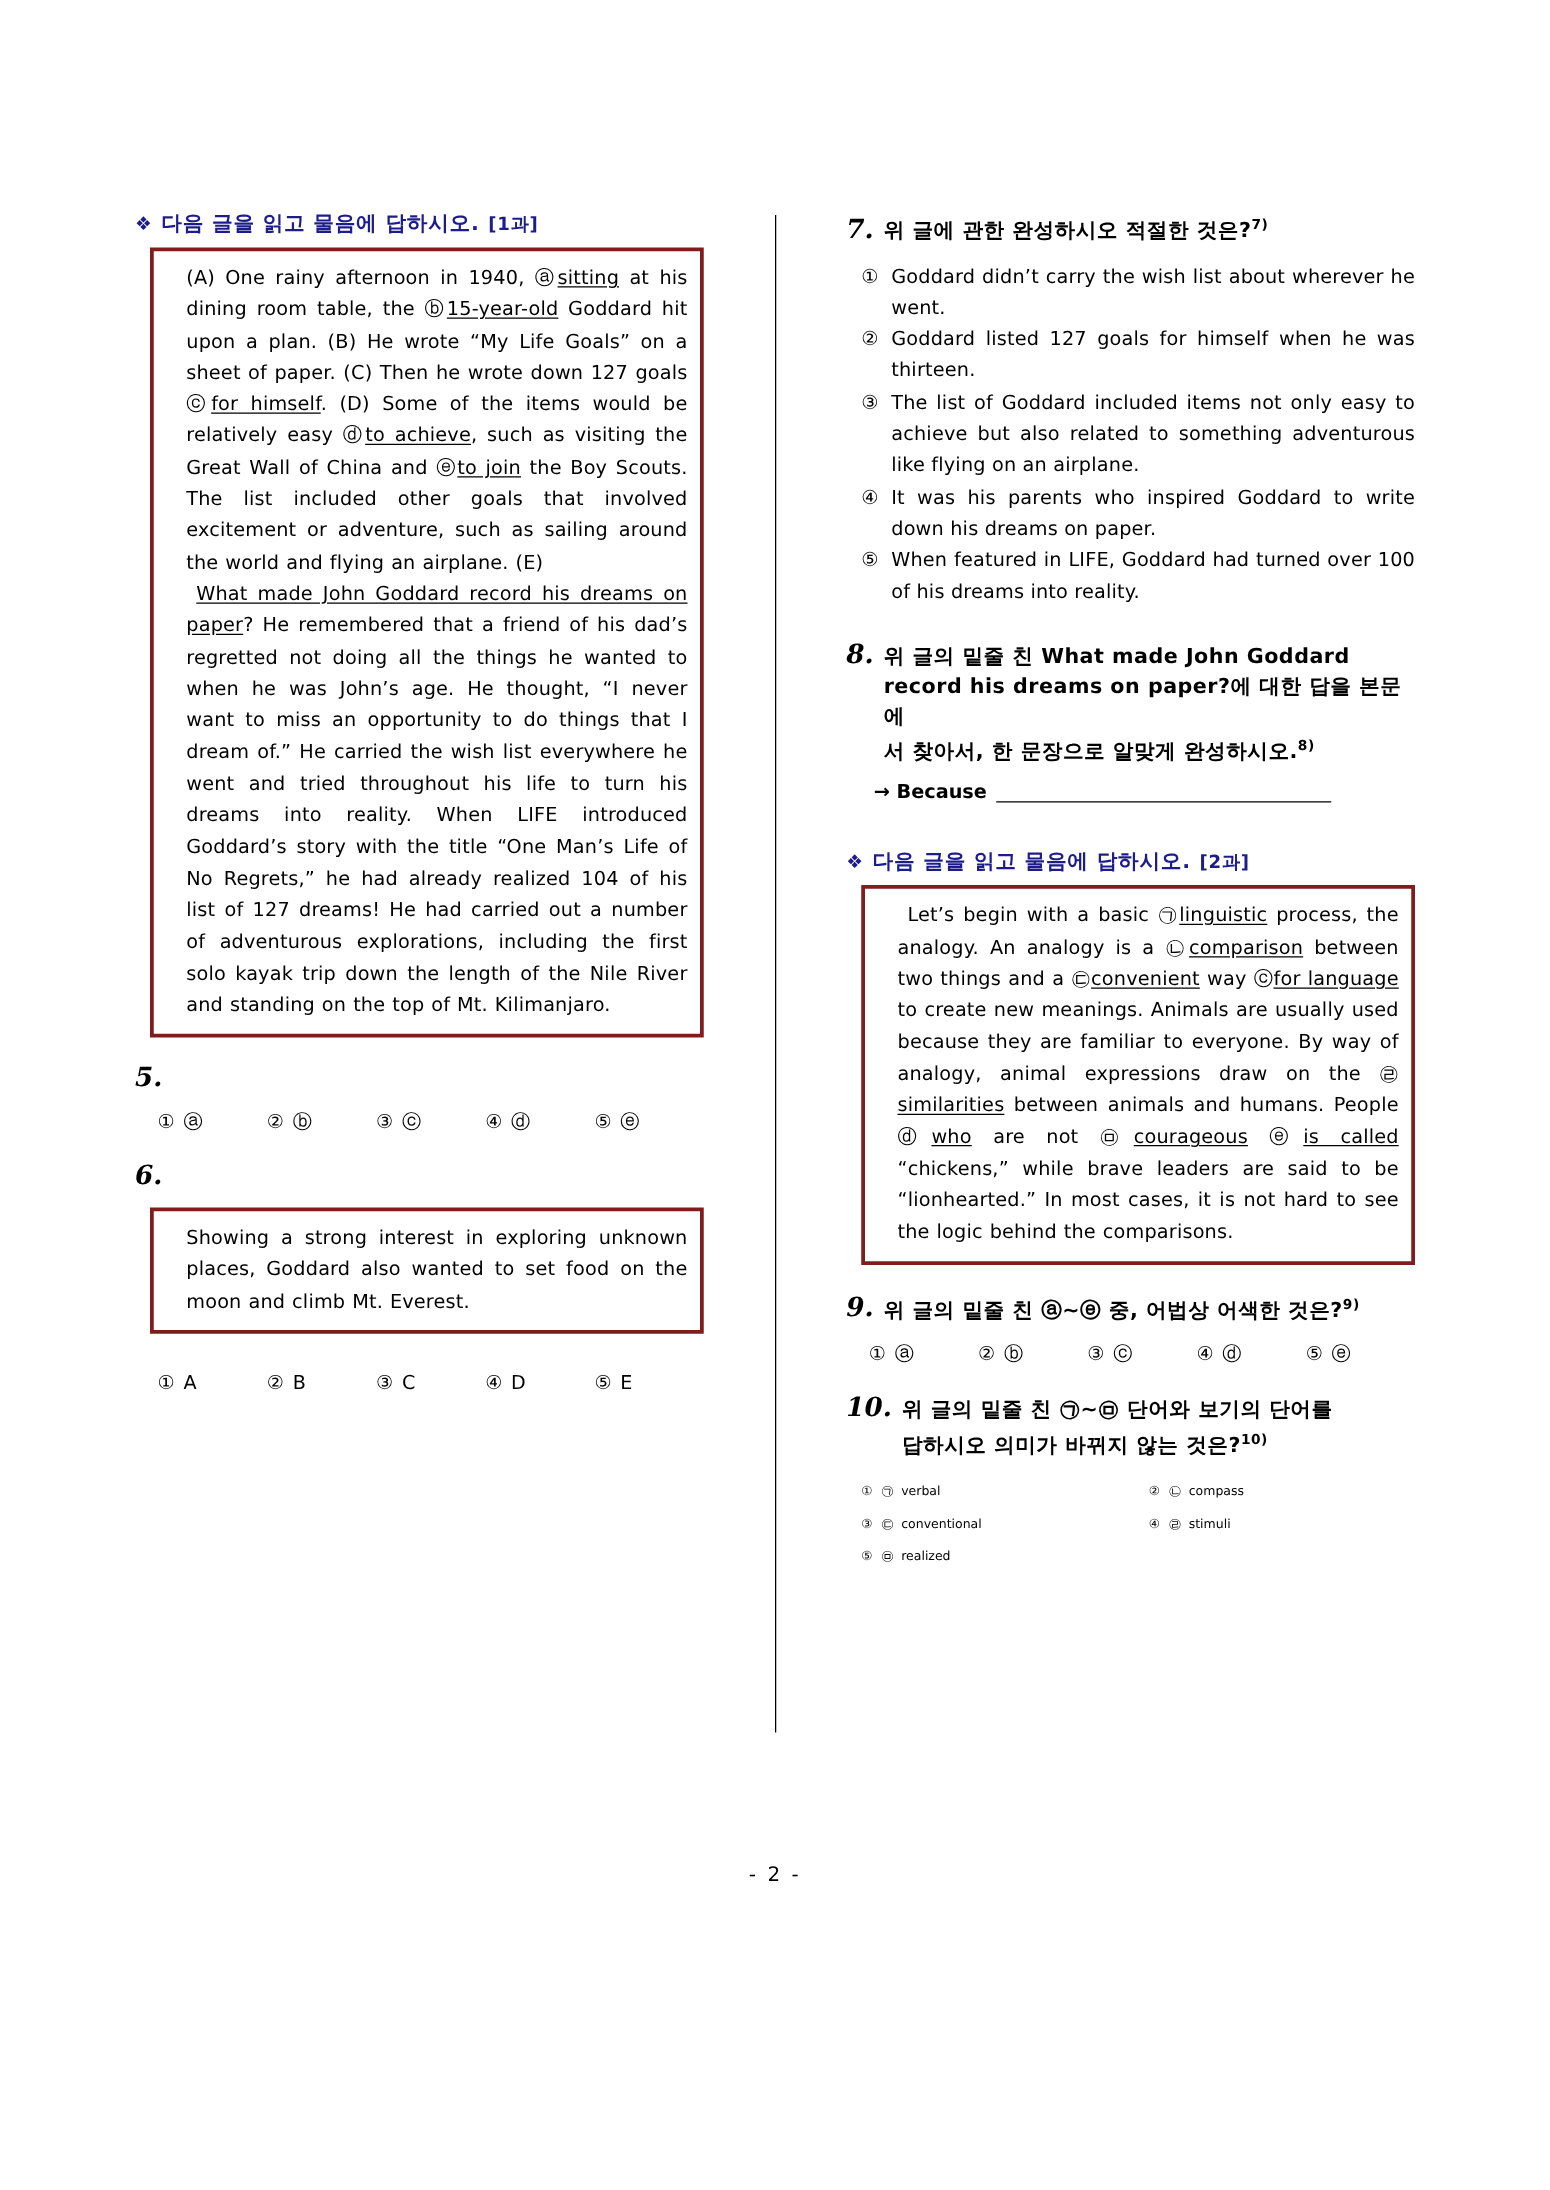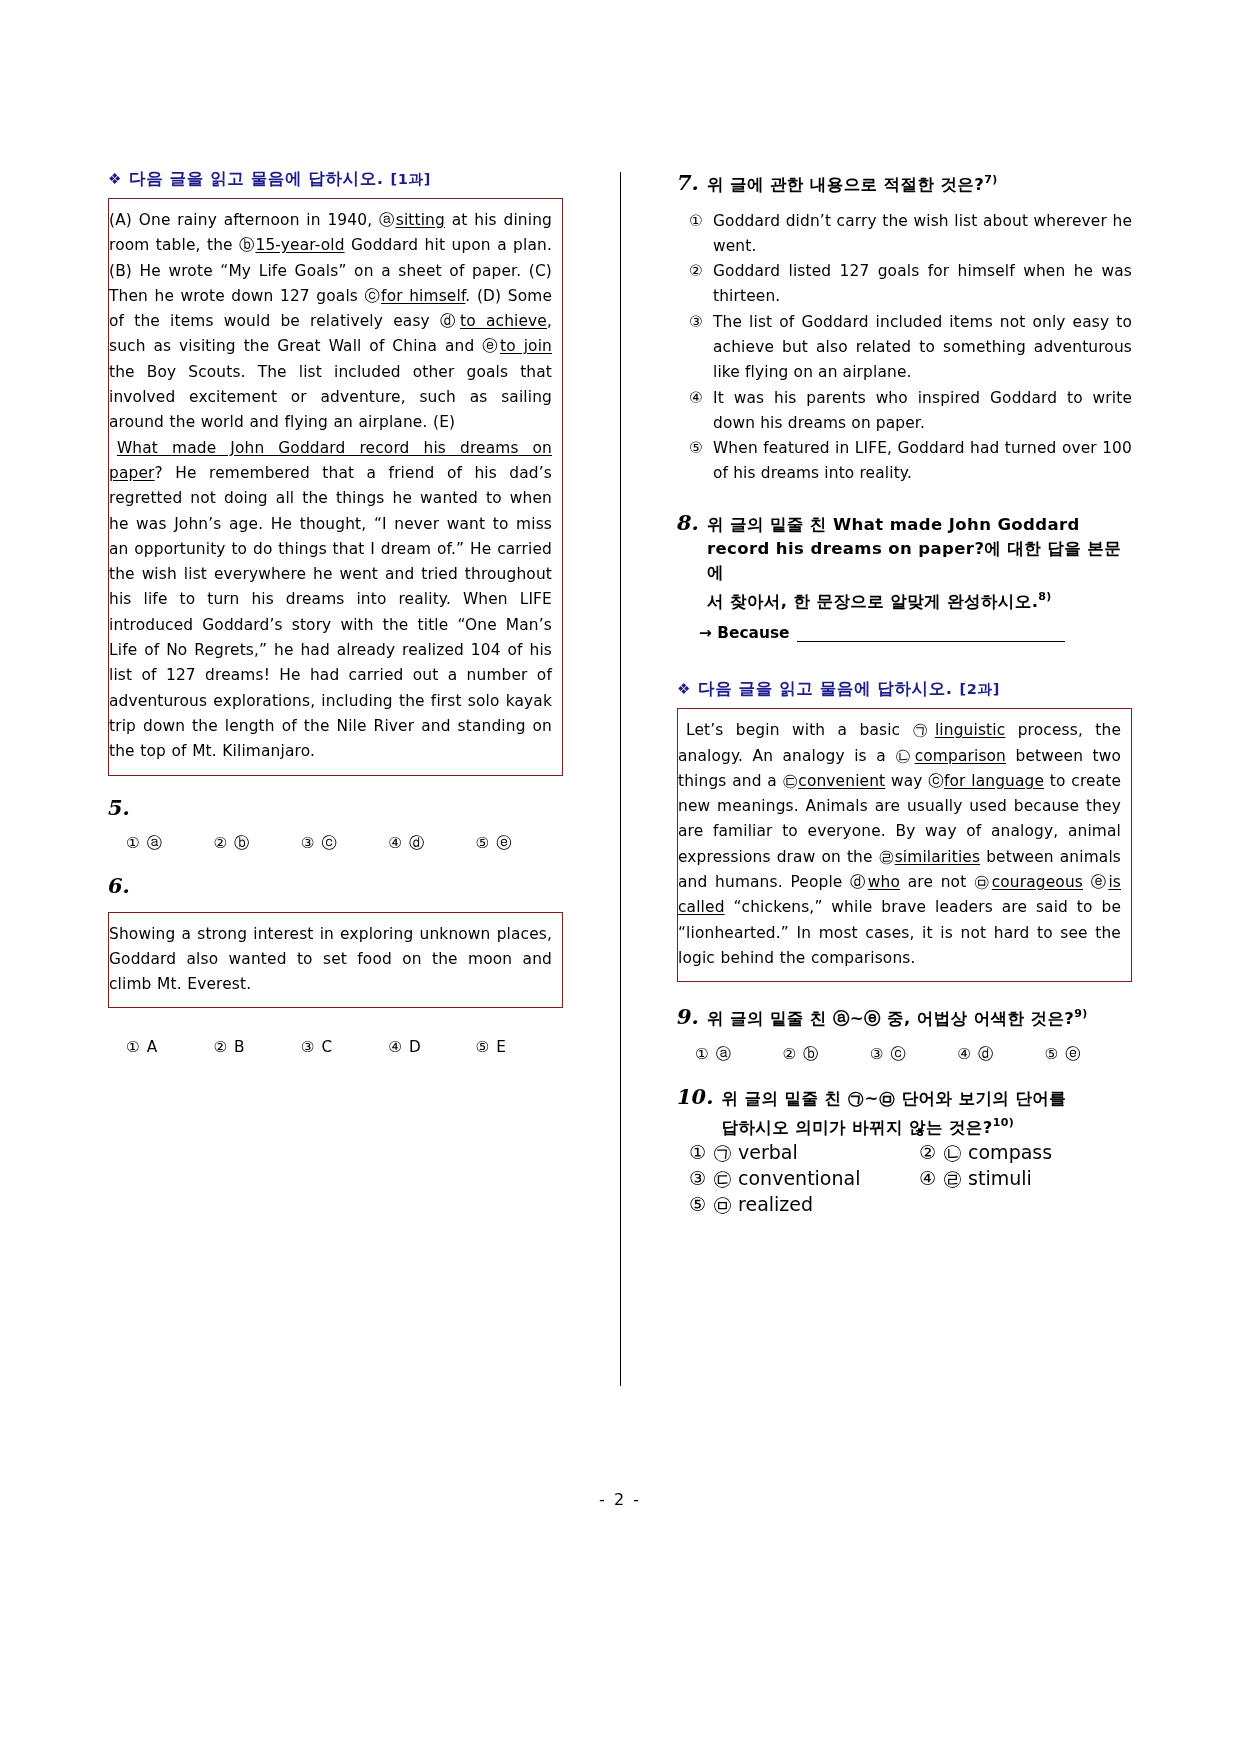--- a/index.html
+++ b/index.html
@@ -59,23 +59,24 @@
     display: flex;
     align-items: baseline;
     gap: 7px;
     white-space: nowrap;
   }
   .sec-head .bullet { font-size: 15px; }
   .sec-head .lesson { font-size: 14.5px; }
 
   
   .pbox {
-    border: 1px solid #7f1d1d;
-    padding: 9px 10px 10px 0;
+    border: 3px solid #7f1d1d;
+    padding: 9px 10px 10px 26px;
     box-sizing: border-box;
+    margin-left: 12px;
   }
   .ptext {
     font-size: 15.4px;
     line-height: 25.3px;
     text-align: justify;
     text-align-last: left;
     letter-spacing: 0.15px;
     word-spacing: 0.5px;
     hyphens: none;
   }
@@ -145,23 +146,23 @@
   }
   .choice-item .body {
     flex: 1 1 auto;
     text-align: justify;
     text-align-last: left;
     letter-spacing: 0.15px;
   }
 
   
   .choice-grid {
-    margin-top: 0;
+    margin-top: 12px;
     padding-left: 12px;
-    font-size: 19px;
+    font-size: 10px;
     line-height: 26px;
     display: grid;
     grid-template-columns: 230px 230px;
   }
   .choice-grid .cell { white-space: nowrap; }
   .choice-grid .cell .mark { margin-right: 7px; }
   .choice-grid .cell .sym { margin-right: 6px; }
 
   
   .answer-line {
@@ -255,21 +256,21 @@
 
     <div class="col-gutter">
       <div class="divider"></div>
     </div>
 
     <div class="col col-right">
 
       <div class="q" style="margin-top:0">
         <div class="q-head">
           <span class="q-num">7.</span>
-          <span class="q-text"><span>위 글에 관한 내용으로 적절한 것은?</span><span class="sup">7)</span></span>
+          <span class="q-text"><span>위 글에 관한 완성하시오 적절한 것은?</span><span class="sup">7)</span></span>
         </div>
         <div class="choice-list">
           <div class="choice-item">
             <span class="mark">①</span>
             <span class="body">Goddard didn’t carry the wish list about wherever he went.</span>
           </div>
           <div class="choice-item">
             <span class="mark">②</span>
             <span class="body">Goddard listed 127 goals for himself when he was thirteen.</span>
           </div>

